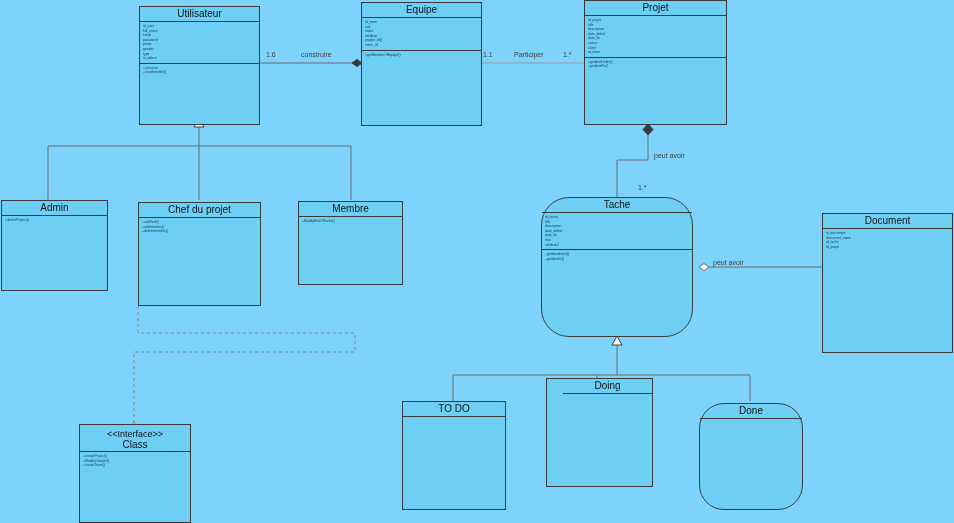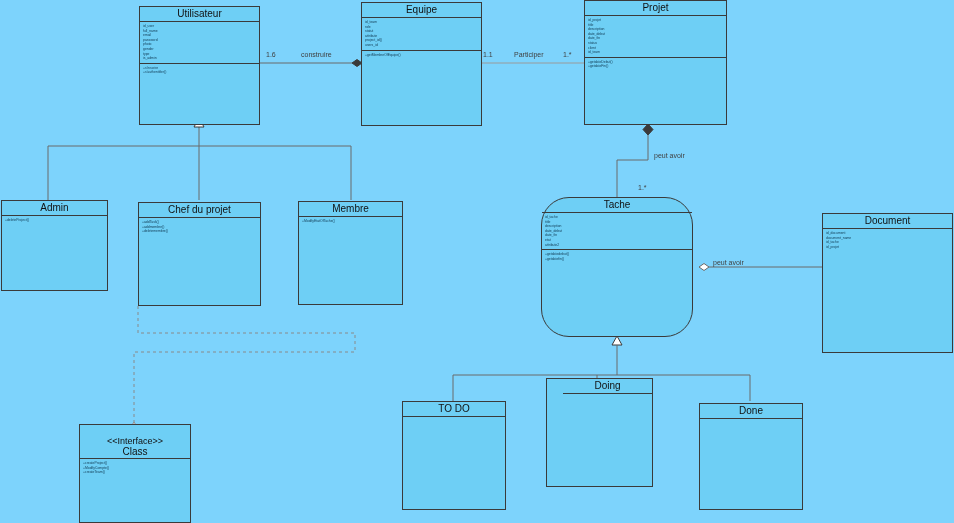--- a/index.html
+++ b/index.html
@@ -33,21 +33,21 @@
   .uml-title {
     text-align: center;
     font-size: 10px;
     color: #111111;
     border-bottom: 1px solid #3a3a3a;
     padding: 1px 0 2px 0;
     line-height: 11px;
     font-weight: normal;
   }
   .uml-title.iface {
-    padding: 11px 0 1px 0;
+    padding: 4px 0 1px 0;
   }
   .uml-title .stereo {
     display: block;
     font-size: 9px;
     line-height: 10px;
   }
   .uml-attrs {
     border-bottom: 1px solid #3a3a3a;
     padding: 2px 3px 2px 3px;
     min-height: 6px;
@@ -174,21 +174,21 @@
 
   <div class="uml-class" style="left:138px; top:202px; width:123px; height:104px;">
     <div class="uml-title">Chef du projet</div>
     <div class="uml-ops">
       <div class="uml-line">+addTask()</div>
       <div class="uml-line">+addmembre()</div>
       <div class="uml-line">+deletemembre()</div>
     </div>
   </div>
 
-  <div class="uml-class" style="left:298px; top:201px; width:105px; height:104px;">
+  <div class="uml-class" style="left:298px; top:201px; width:105px; height:84px;">
     <div class="uml-title">Membre</div>
     <div class="uml-ops">
       <div class="uml-line">+ModifyEtatOfTache()</div>
     </div>
   </div>
 
   <div class="uml-class" style="left:541px; top:197px; width:152px; height:140px;border-radius:28px;">
     <div class="uml-title">Tache</div>
     <div class="uml-attrs">
       <div class="uml-line">id_tache</div>
@@ -230,21 +230,21 @@
   <div class="uml-class" style="left:402px; top:401px; width:104px; height:109px;">
     <div class="uml-title">TO DO</div>
     <div class="uml-attrs" style="border-bottom:none;"></div>
   </div>
 
   <div class="uml-class" style="left:546px; top:378px; width:107px; height:109px;padding-left:16px;">
     <div class="uml-title">Doing</div>
     <div class="uml-attrs" style="border-bottom:none;"></div>
   </div>
 
-  <div class="uml-class" style="left:699px; top:403px; width:104px; height:107px;">
+  <div class="uml-class" style="left:699px; top:403px; width:104px; height:107px;border-radius:25px;">
     <div class="uml-title">Done</div>
     <div class="uml-attrs" style="border-bottom:none;"></div>
   </div>
 
   <div class="mult-label" style="left:266px; top:51px;">1.6</div>
   <div class="edge-label" style="left:301px; top:51px;">construire</div>
 
   <div class="mult-label" style="left:483px; top:51px;">1.1</div>
   <div class="edge-label" style="left:514px; top:51px;">Participer</div>
   <div class="mult-label" style="left:563px; top:51px;">1.*</div>

